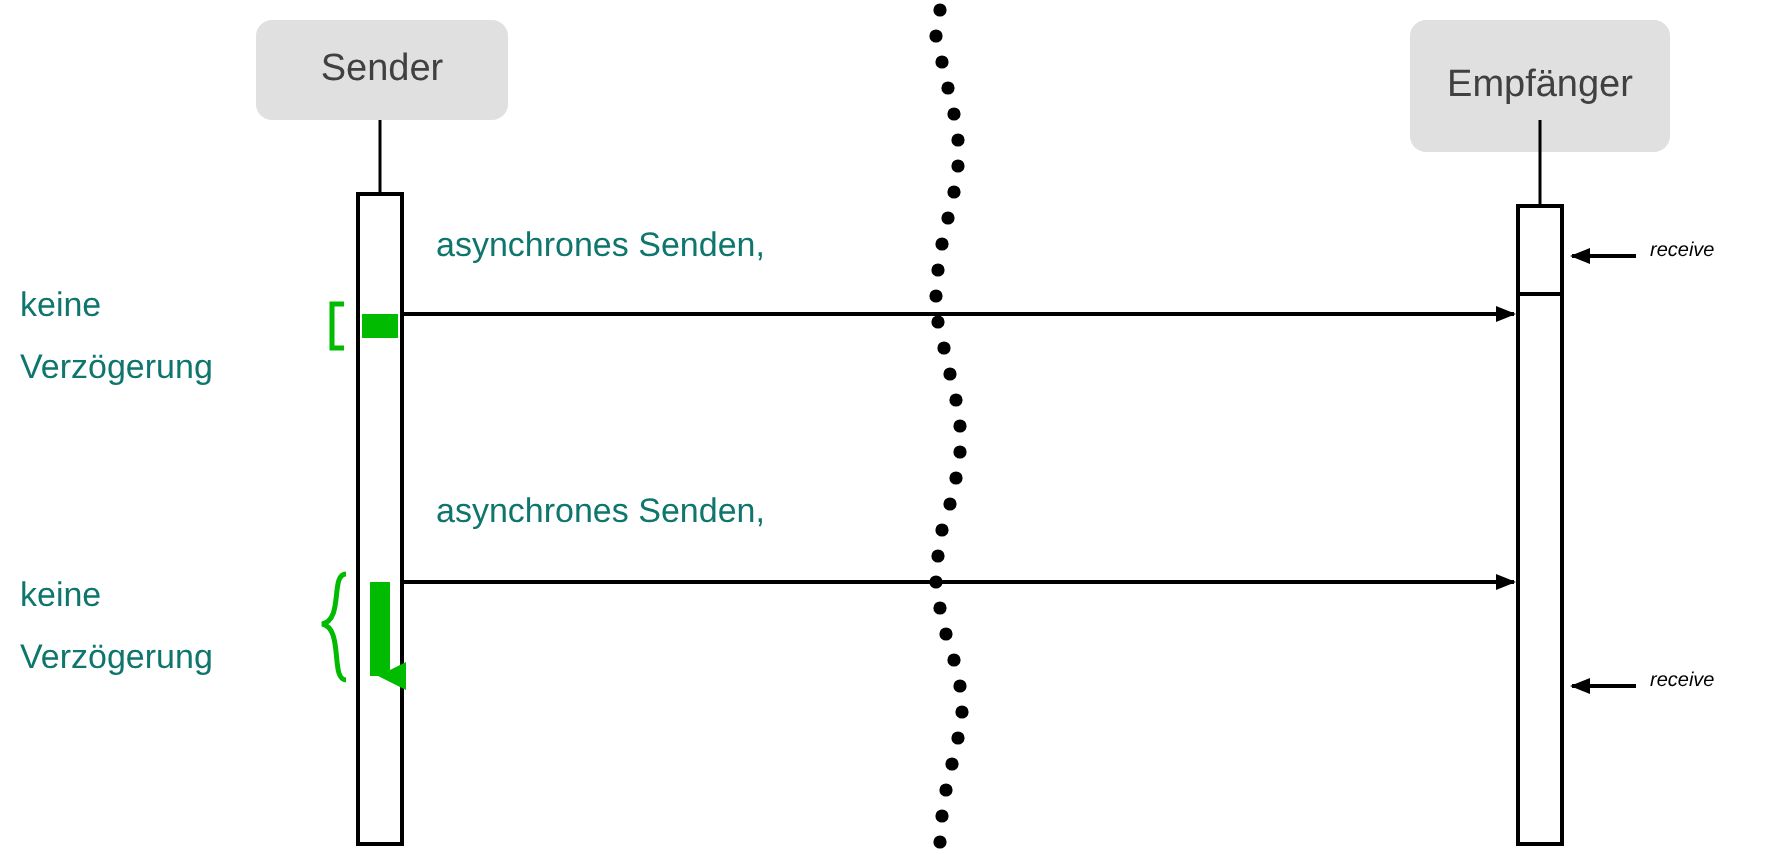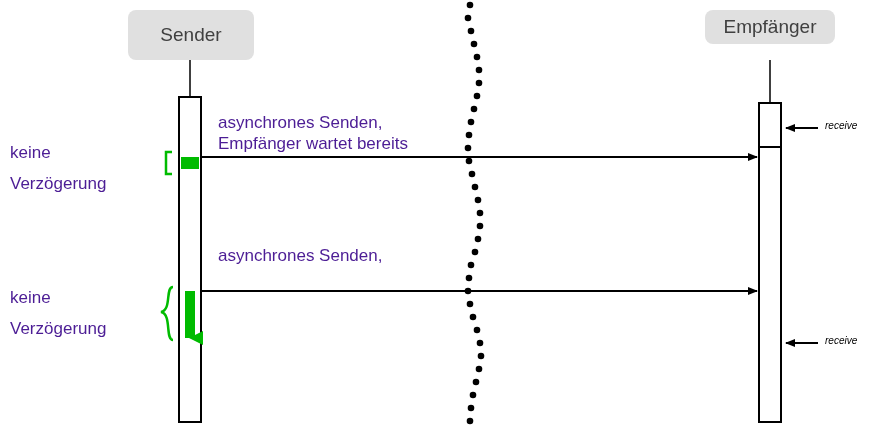--- a/index.html
+++ b/index.html
@@ -23,21 +23,21 @@
     border-radius: 8px;
     display: flex;
     align-items: center;
     justify-content: center;
     font-size: 19px;
     color: #404040;
   }
   .label-text {
     position: absolute;
     font-size: 17px;
-    color: #4c1d95;
+    color: #0f766e;
     line-height: 1.25;
     white-space: pre;
   }
   .label-italic {
     position: absolute;
     font-size: 10px;
     color: #000;
     font-style: italic;
     white-space: pre;
   }
@@ -51,26 +51,25 @@
 </style>
 </head>
 <body>
 
 <div id="stage">
 
   <div class="lifeline-head" style="left:128px; top:10px; width:126px; height:50px;">
     <span>Sender</span>
   </div>
 
-  <div class="lifeline-head" style="left:705px; top:10px; width:130px; height:34px;">
+  <div class="lifeline-head" style="left:705px; top:10px; width:130px; height:66px;">
     <span>Empfänger</span>
   </div>
 
   <div class="label-text" style="left:218px; top:112px;">asynchrones Senden,</div>
-  <div class="label-text" style="left:218px; top:133px;">Empfänger wartet bereits</div>
 
   <div class="label-text" style="left:218px; top:245px;">asynchrones Senden,</div>
 
   <div class="label-text" style="left:10px; top:142px;">keine</div>
   <div class="label-text" style="left:10px; top:173px;">Verzögerung</div>
 
   <div class="label-text" style="left:10px; top:287px;">keine</div>
   <div class="label-text" style="left:10px; top:318px;">Verzögerung</div>
 
   <div class="label-italic" style="left:825px; top:120px;">receive</div>

